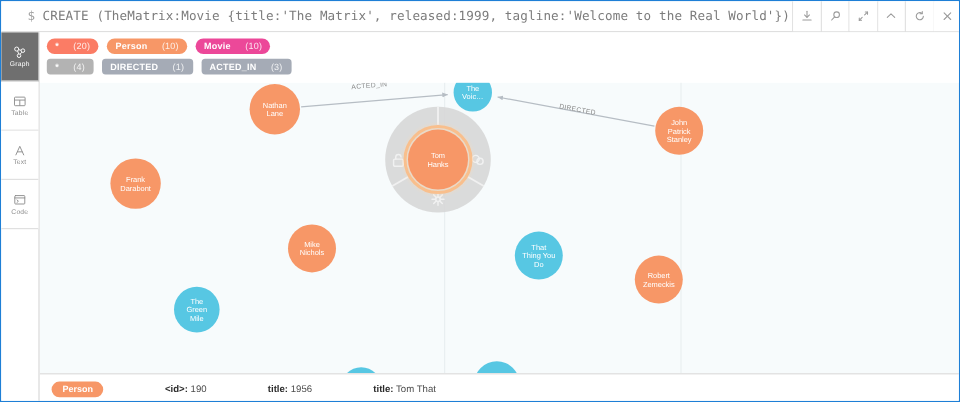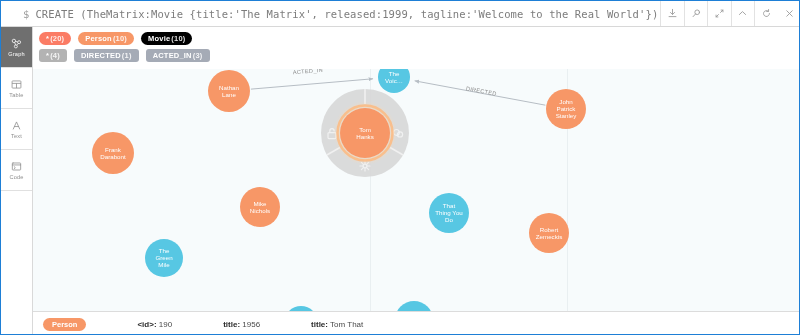--- a/index.html
+++ b/index.html
@@ -84,23 +84,23 @@
     line-height: 13px;
     padding: 0 7px;
     border-radius: 7px;
     font-size: 7.5px;
     font-weight: bold;
     color: #ffffff;
     white-space: nowrap;
     letter-spacing: 0.2px;
   }
   .chip .cnt {
-    font-weight: bold;
+    font-weight: normal;
     opacity: 0.85;
-    margin-left: 1px;
+    margin-left: 12px;
   }
   .chip-rel {
     color: #ffffff;
     border-radius: 3px;
     font-weight: bold;
   }
 
   
   #sidebar {
     position: absolute;
@@ -301,21 +301,21 @@
   <div id="legend">
     <div class="chip-row">
       <span class="chip" style="background: rgb(251, 124, 101);">
         <span>*</span>
           <span class="cnt">(20)</span>
       </span>
       <span class="chip" style="background: rgb(247, 151, 103);">
         <span>Person</span>
           <span class="cnt">(10)</span>
       </span>
-      <span class="chip" style="background: #000000; align-items: center;">
+      <span class="chip" style="background: #ec4899; align-items: center;">
         <span>Movie</span>
           <span class="cnt">(10)</span>
       </span>
     </div>
     <div class="chip-row">
       <span class="chip chip-rel" style="background: rgb(179, 179, 179);">
         <span>*</span>
           <span class="cnt">(4)</span>
       </span>
       <span class="chip chip-rel" style="background: rgb(165, 171, 182);">

